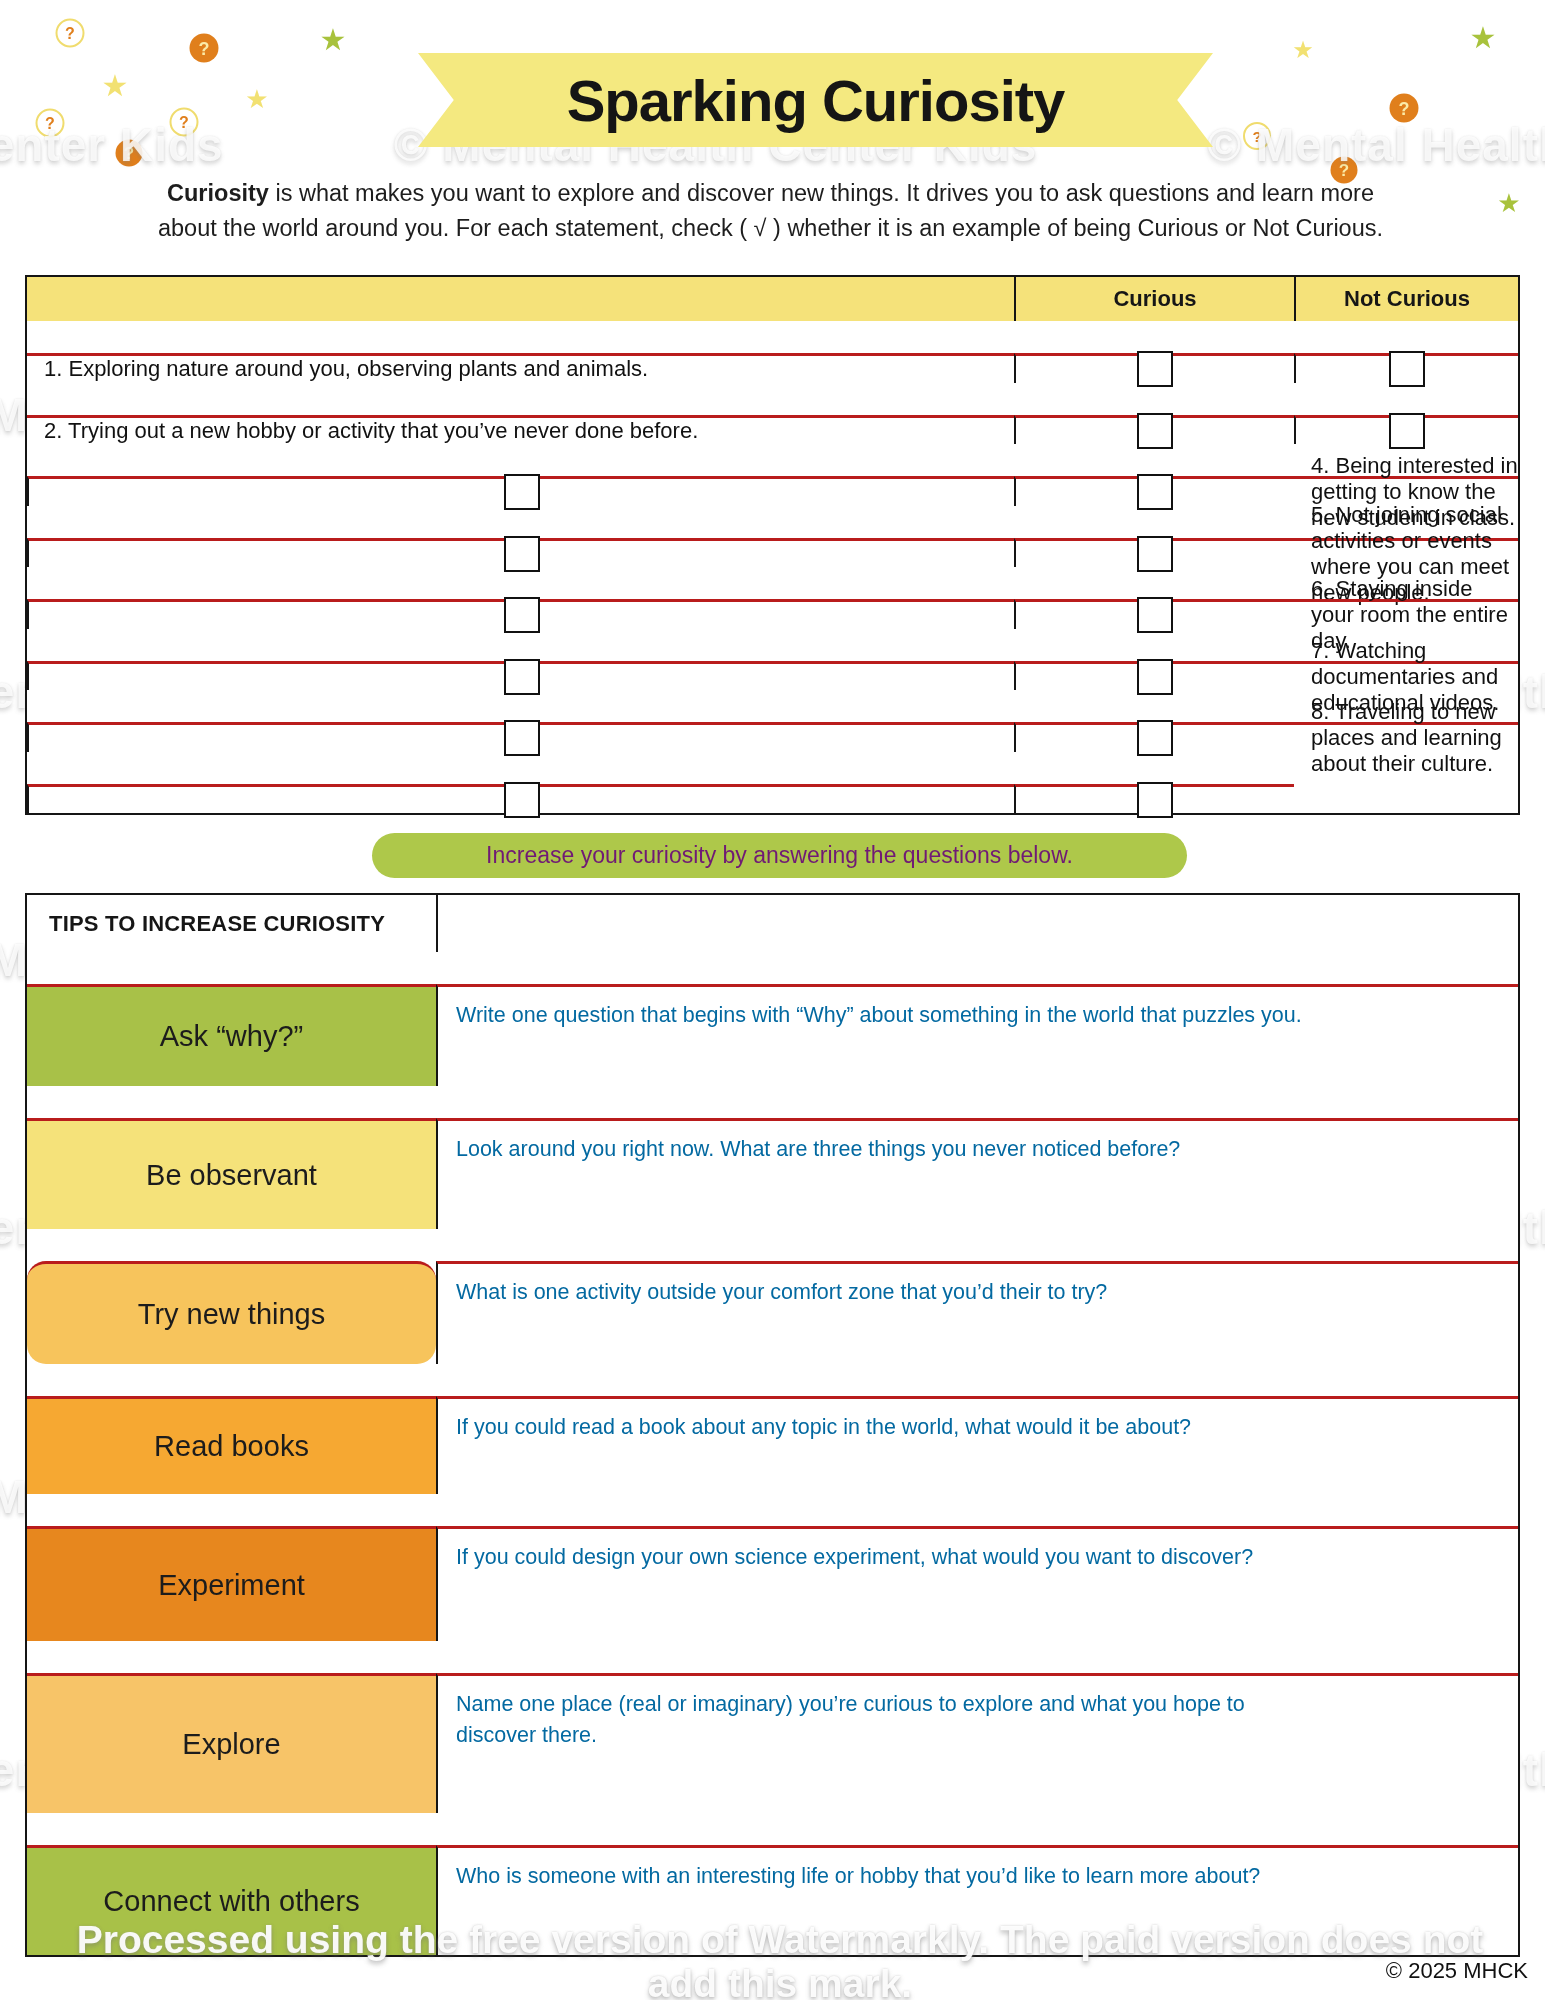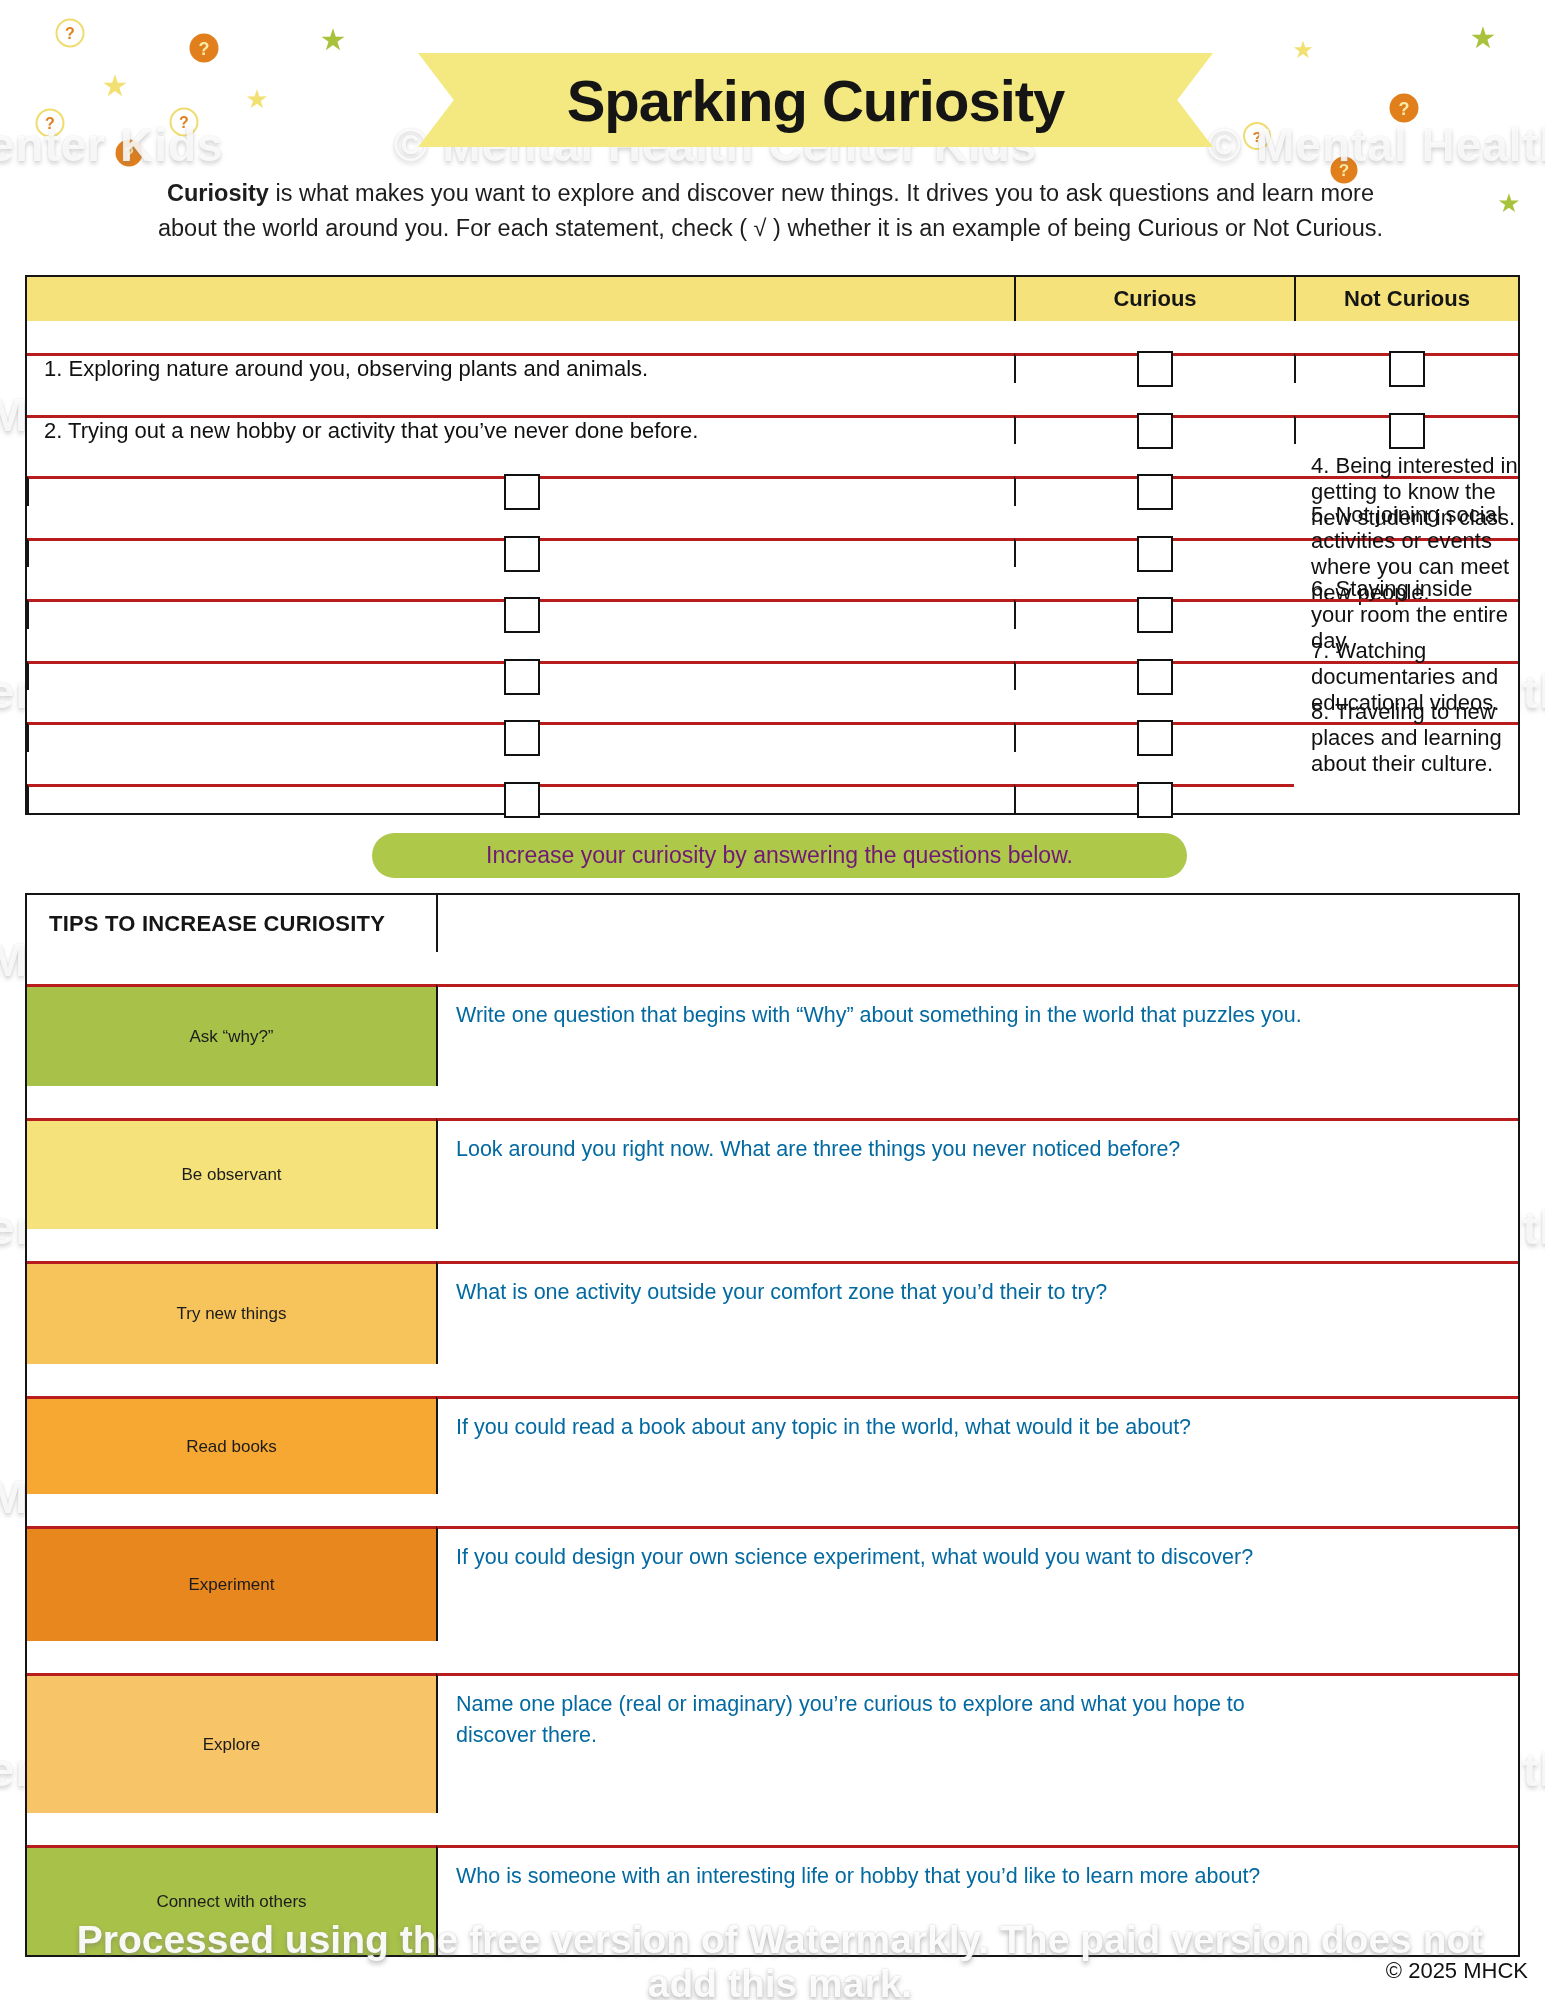--- a/index.html
+++ b/index.html
@@ -49,21 +49,21 @@
   .pill{position:absolute;left:372px;top:833px;width:815px;height:45px;border-radius:24px;
     background:#AEC84A;display:flex;align-items:center;justify-content:center;
     font-size:23px;color:#701a75;z-index:2;}
 
   
   .tips{position:absolute;left:25px;top:893px;width:1491px;display:grid;
     grid-template-columns:409px 1082px;
     grid-template-rows:57px 134px 143px 135px 130px 147px 172px 142px;
     border:2.5px solid #151515;background:#fff;z-index:2;}
   .tips .cell.th{padding-left:22px;font-size:22px;font-weight:bold;letter-spacing:0.2px;}
-  .tips .cell.label{justify-content:center;text-align:right;font-size:17px;color:#1c1c1c;}
+  .tips .cell.label{justify-content:center;text-align:right;font-size:29px;color:#1c1c1c;}
   .tips .cell.prompt{align-items:flex-start;padding:13px 18px;font-size:21.5px;color:#0369a1;
     white-space:pre-line;line-height:31px;}
 
   .copyright{position:absolute;right:17px;top:1958px;font-size:22px;color:#111;z-index:7;}
 </style>
 </head>
 <body>
 
 <div class="page">
   <div id="decorations">
@@ -186,21 +186,21 @@
 
   <div class="pill">Increase your curiosity by answering the questions below.</div>
 
   <div class="tips" id="tips">
       <div class="cell th">TIPS TO INCREASE CURIOSITY</div>
       <div class="cell vline"></div>
       <div class="cell label rline" style="background: rgb(168, 193, 72);">Ask “why?”</div>
       <div class="cell prompt vline rline">Write one question that begins with “Why” about something in the world that puzzles you.</div>
       <div class="cell label rline" style="background: rgb(245, 226, 122);">Be observant</div>
       <div class="cell prompt vline rline">Look around you right now. What are three things you never noticed before?</div>
-      <div class="cell label rline" style="background: rgb(247, 196, 92);">Try new things</div>
+      <div class="cell label rline" style="background: rgb(247, 196, 92); border-radius: 19px;">Try new things</div>
       <div class="cell prompt vline rline">What is one activity outside your comfort zone that you’d their to try?</div>
       <div class="cell label rline" style="background: rgb(246, 168, 50);">Read books</div>
       <div class="cell prompt vline rline">If you could read a book about any topic in the world, what would it be about?</div>
       <div class="cell label rline" style="background: rgb(231, 135, 30);">Experiment</div>
       <div class="cell prompt vline rline">If you could design your own science experiment, what would you want to discover?</div>
       <div class="cell label rline" style="background: rgb(247, 196, 104);">Explore</div>
       <div class="cell prompt vline rline">Name one place (real or imaginary) you’re curious to explore and what you hope to
 discover there.</div>
       <div class="cell label rline" style="background: rgb(168, 193, 72);">Connect with others</div>
       <div class="cell prompt vline rline">Who is someone with an interesting life or hobby that you’d like to learn more about?</div>

